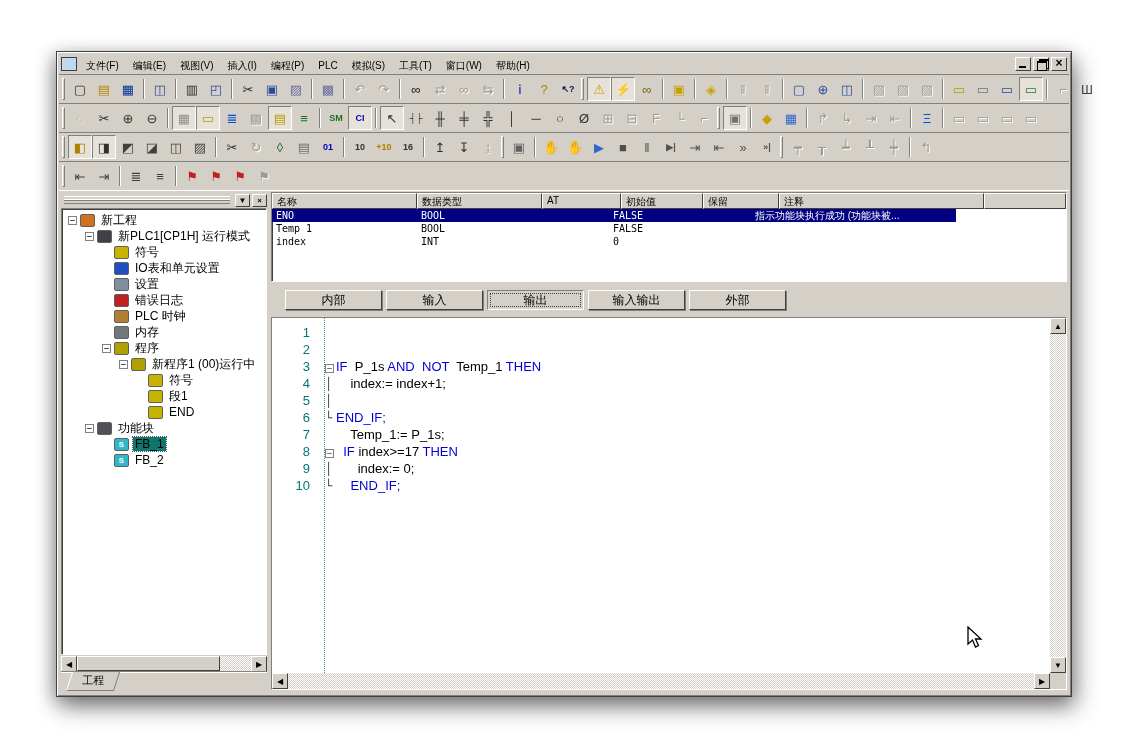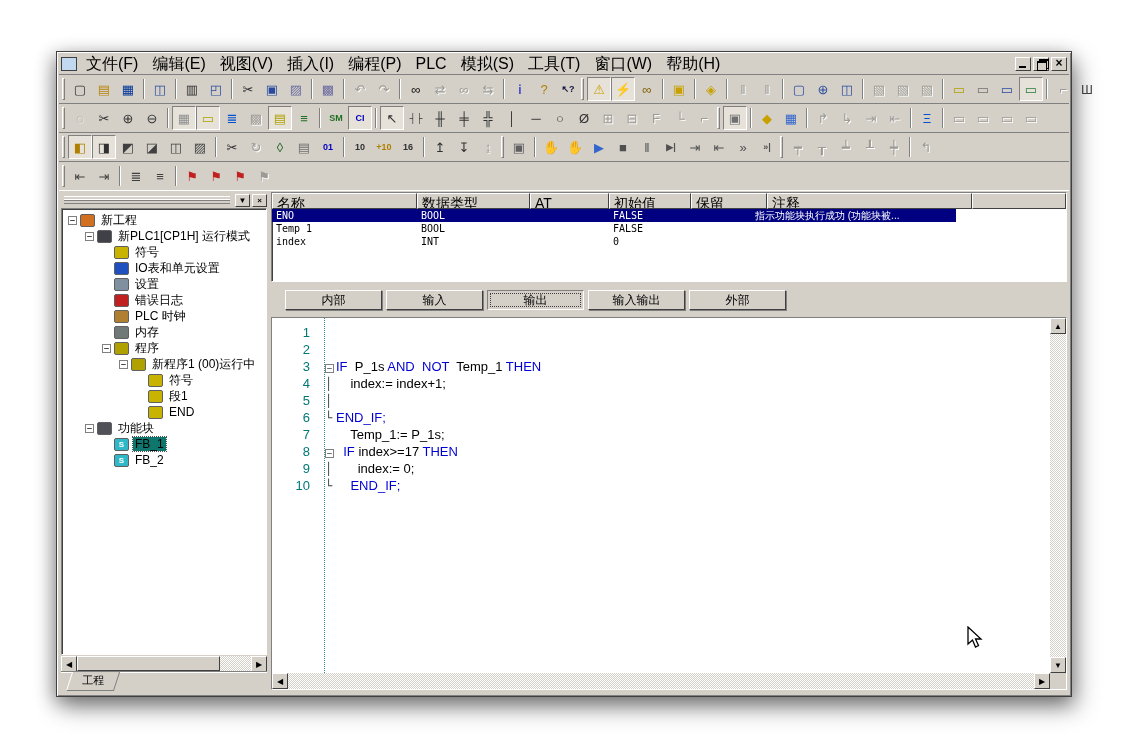--- a/index.html
+++ b/index.html
@@ -15,21 +15,21 @@
   .titlebar .ttext{color:#fff;font-size:11px;font-weight:bold;white-space:nowrap;overflow:hidden;flex:1;letter-spacing:0;}
   .winbtns{display:flex;gap:2px;flex:none;}
   .wbtn{width:16px;height:14px;background:#d4d0c8;border:1px solid;border-color:#fff #404040 #404040 #fff;
     position:relative;display:flex;align-items:center;justify-content:center;font-size:9px;font-weight:bold;color:#000;line-height:1;}
   .wbtn.min::after{content:"";position:absolute;left:3px;bottom:2px;width:7px;height:2px;background:#000;}
   .wbtn.rest::after{content:"";position:absolute;left:3px;top:3px;width:8px;height:7px;border:1px solid #000;border-top-width:2px;background:#d4d0c8;}
   .wbtn.rest::before{content:"";position:absolute;left:5px;top:1px;width:8px;height:7px;border:1px solid #000;border-top-width:2px;background:#d4d0c8;}
   .wbtn.close::after{content:"×";font-size:12px;font-weight:bold;margin-top:-2px;}
   
   .menubar{height:21px;display:flex;align-items:center;padding:0 2px;flex:none;border-bottom:1px solid #808080;box-shadow:0 1px 0 #fff;}
-  .menuitem{font-size:16px;padding:2px 7px;color:#000;white-space:nowrap;}
+  .menuitem{font-size:10px;padding:2px 7px;color:#000;white-space:nowrap;}
   .menuspacer{flex:1;}
   
   .tbrow{display:flex;align-items:center;padding:2px 2px;flex:none;border-bottom:1px solid #808080;box-shadow:0 1px 0 #fff;background:#d4d0c8;}
   .grip{width:3px;height:22px;border:1px solid;border-color:#fff #808080 #808080 #fff;margin:0 3px 0 1px;flex:none;}
   .tbtn{width:24px;height:24px;flex:none;display:flex;align-items:center;justify-content:center;
     font-size:13px;color:#303030;background:transparent;border:1px solid transparent;line-height:1;white-space:nowrap;}
   .tbtn.small{font-size:9px;font-weight:bold;}
   .tbtn.pressed{border-color:#808080 #fff #fff #808080;background:#e6e2da;}
   .tbtn.disabled{color:#9c9a94;text-shadow:1px 1px 0 #ffffff;}
   .tsep{width:2px;height:20px;border-left:1px solid #808080;border-right:1px solid #fff;margin:0 3px;flex:none;}
@@ -59,21 +59,21 @@
   .sthumb{position:absolute;top:0;bottom:0;background:#d4d0c8;border:1px solid;border-color:#fff #404040 #404040 #fff;}
   .projtab{height:19px;flex:none;display:flex;align-items:flex-start;border-top:1px solid #808080;box-shadow:0 1px 0 #fff inset;background:#d4d0c8;}
   .ptab{font-size:11px;padding:1px 12px 2px 12px;border-left:1px solid #fff;border-right:1px solid #808080;border-bottom:1px solid #808080;
      background:#d4d0c8;transform:skewX(-18deg);margin-left:8px;}
   .ptab span{display:inline-block;transform:skewX(18deg);}
   
   .rightpanel{flex:1;display:flex;flex-direction:column;min-width:0;min-height:0;}
   .vartable{height:90px;flex:none;background:#fff;border:1px solid;border-color:#808080 #fff #fff #808080;box-shadow:inset 1px 1px 0 #404040;
      overflow:hidden;font-size:11px;}
   .vhead{display:flex;height:16px;}
-  .vhcell{background:#d4d0c8;border:1px solid;border-color:#fff #404040 #404040 #fff;padding:1px 4px;font-size:14px;
+  .vhcell{background:#d4d0c8;border:1px solid;border-color:#fff #404040 #404040 #fff;padding:1px 4px;font-size:10px;
      white-space:nowrap;overflow:hidden;flex:none;}
   .vrow{display:flex;height:13px;align-items:center;}
   .vcell{padding:0 4px;white-space:nowrap;overflow:hidden;flex:none;font-family:"DejaVu Sans Mono",monospace;font-size:10px;}
   .vrow.sel{background:#000080;color:#fff;}
   .vrow.sel .vcell{color:#fff;}
   .tabsrow{height:26px;flex:none;display:flex;align-items:center;padding-left:14px;gap:4px;margin-top:5px;text-align:center;}
   .ftab{width:97px;height:20px;background:#d4d0c8;border:1px solid;border-color:#fff #404040 #404040 #fff;box-shadow:1px 1px 0 #808080;
      display:flex;align-items:center;justify-content:center;font-size:12px;}
   .ftab.active{border-color:#808080 #fff #fff #808080;box-shadow:none;outline:1px dotted #404040;outline-offset:-4px;}
   .editorwrap{flex:1;display:flex;flex-direction:column;margin-top:4px;border:1px solid;border-color:#808080 #fff #fff #808080;
@@ -375,21 +375,21 @@
       </div>
       <div class="projtab">
         <div class="ptab"><span>工程</span></div>
       </div>
     </div>
 
     <div class="rightpanel">
       <div class="vartable">
         <div class="vhead" id="vhead">
             <div class="vhcell" style="width: 145px;">名称</div>
-            <div class="vhcell" style="width: 113px;">数据类型</div>
+            <div class="vhcell" style="width: 125px;">数据类型</div>
             <div class="vhcell" style="width: 79px;">AT</div>
             <div class="vhcell" style="width: 82px;">初始值</div>
             <div class="vhcell" style="width: 76px;">保留</div>
             <div class="vhcell" style="width: 205px;">注释</div>
             <div class="vhcell" style="flex: 1 1 0%;"></div>
           </div>
         <div id="vrows">
             <div class="vrow sel" style="width: 684px;">
               <div class="vcell" style="width: 145px;">ENO</div>
               <div class="vcell" style="width: 113px;">BOOL</div>

